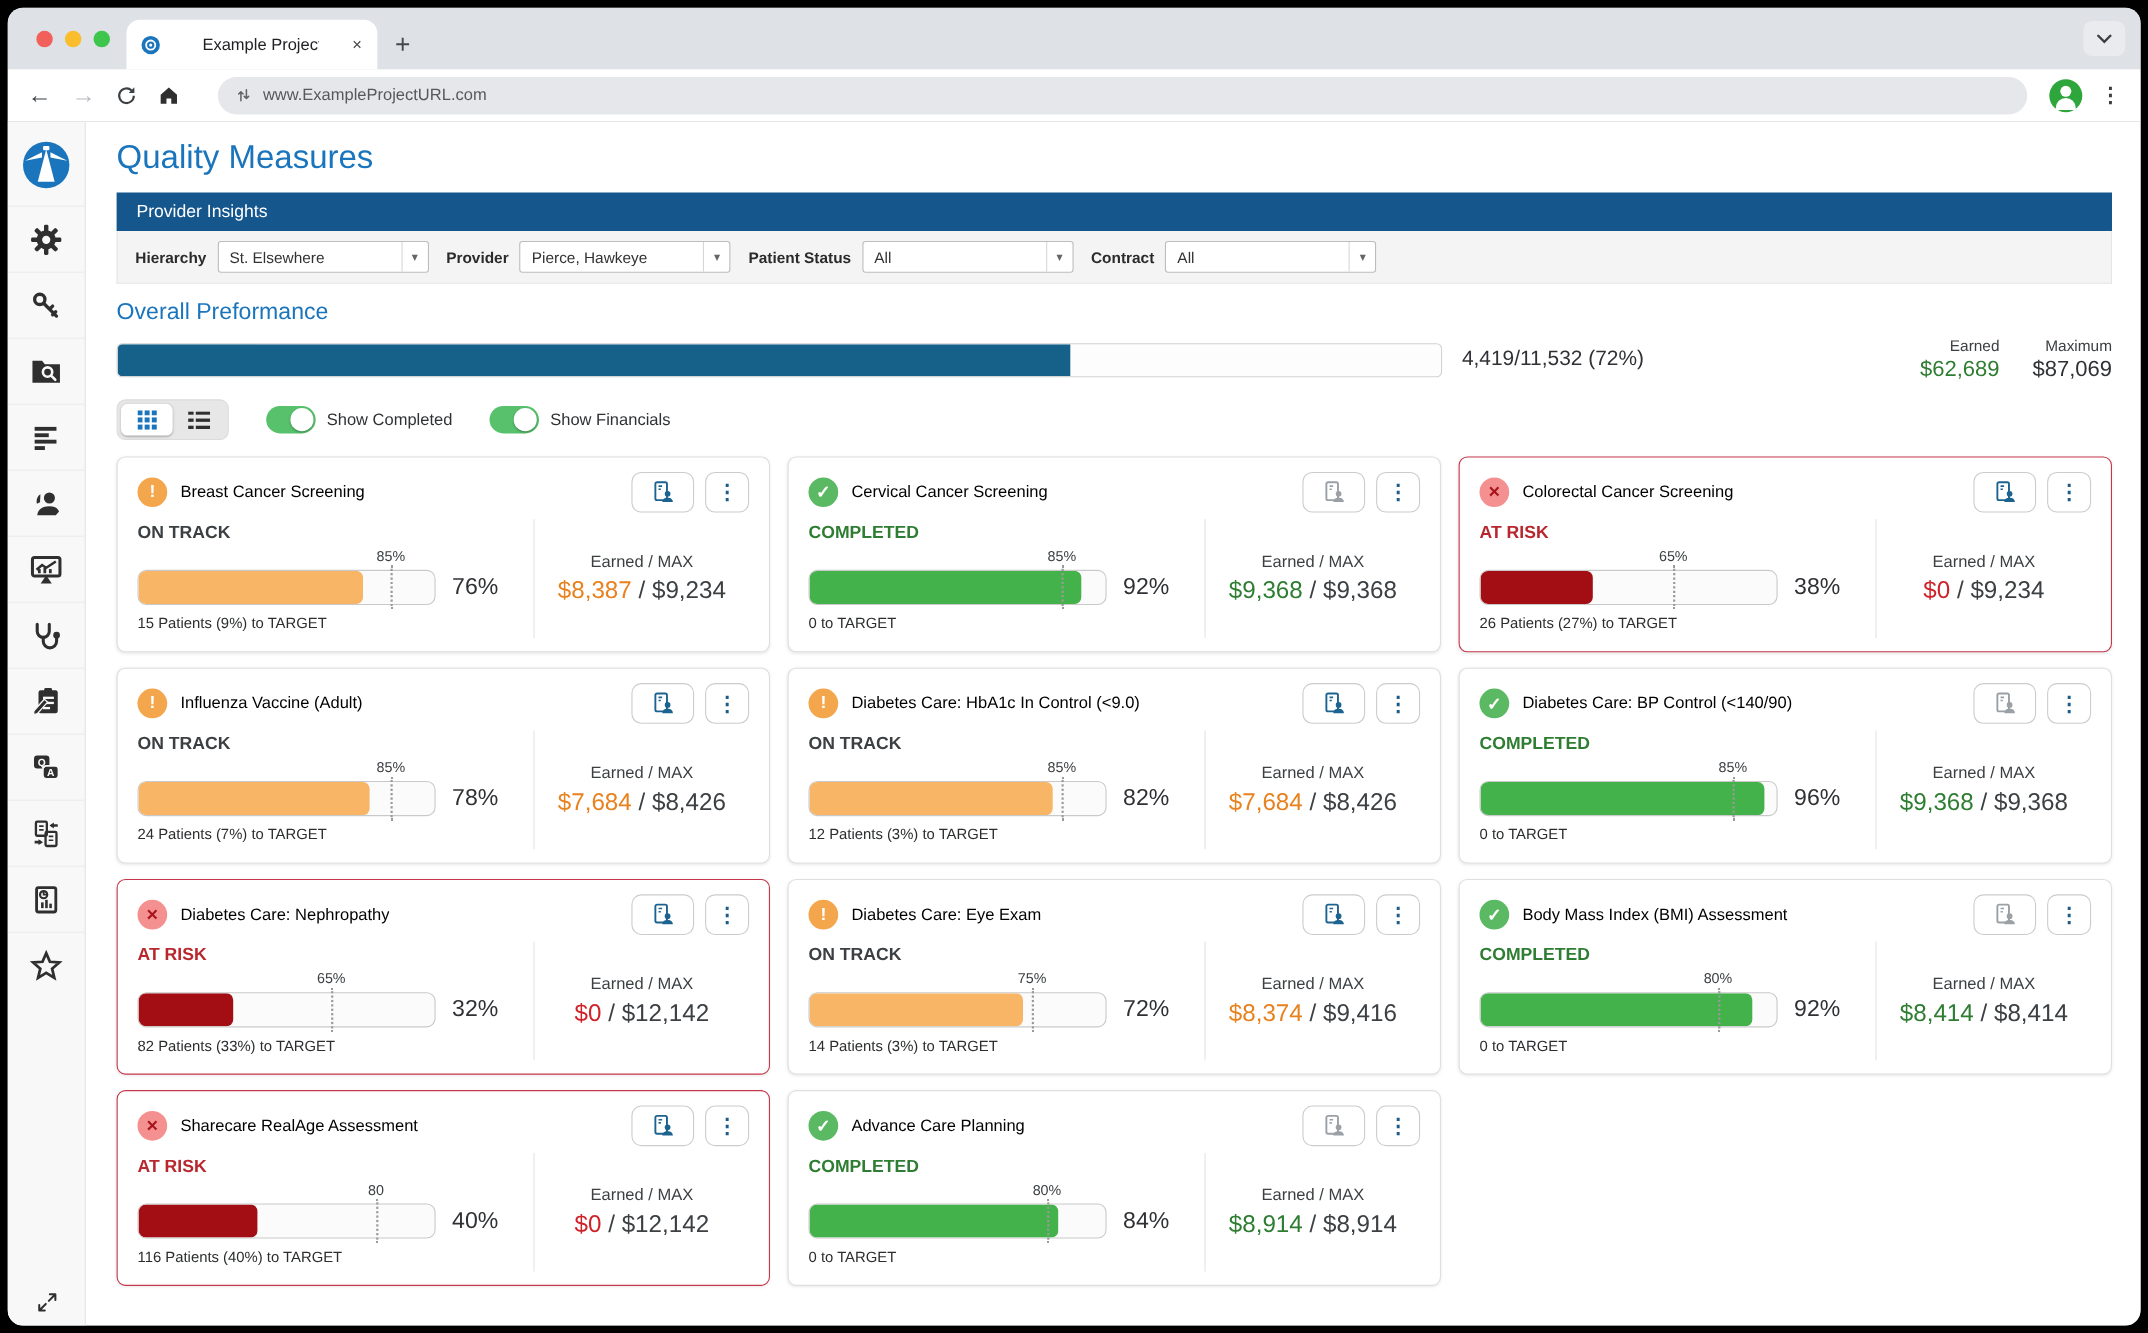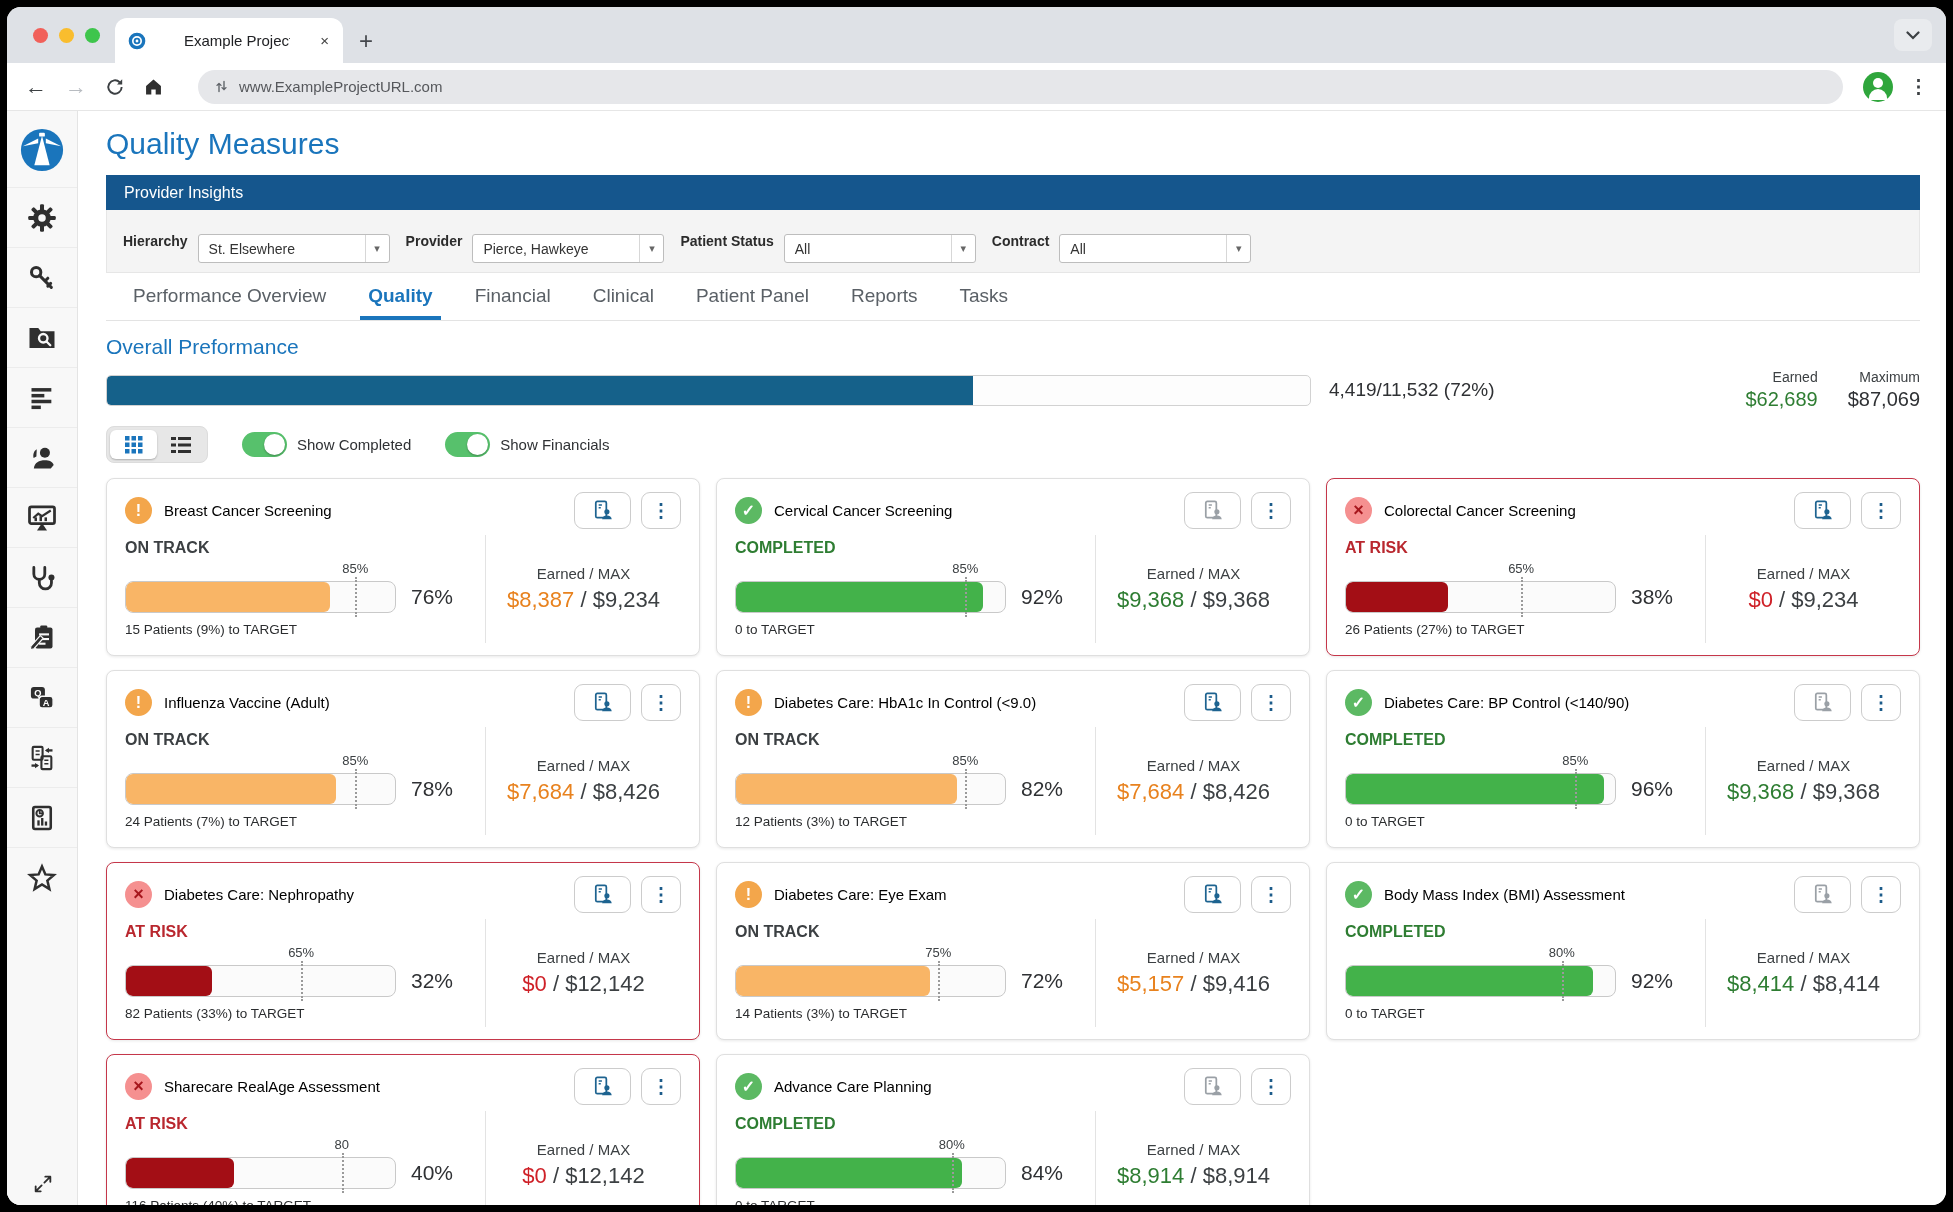--- a/index.html
+++ b/index.html
@@ -47,21 +47,21 @@
   .main { position:absolute; left:71px; top:0; right:0; bottom:0; padding:16px 26px 0 28px; overflow:hidden; }
   .page-title { font-size:30px; color:#1a75bc; margin-bottom:14px; }
 
   .banner { height:35px; background:#15568d; color:#fff; font-size:16px; display:flex; align-items:center;
     padding:4px 18px; }
   .filters { background:#f4f4f4; border:1px solid #e6e6e6; border-top:none; padding:9px 16px;
     display:flex; align-items:center; gap:16px; }
   .filter { display:flex; align-items:center; gap:10px; }
   .f-label { font-size:14px; font-weight:bold; color:#2b2b2b; }
   .select { width:192px; height:29px; background:#fff; border:1px solid #bdbdbd; border-radius:3px;
-    display:flex; align-items:center;margin-top:15px; }
+    display:flex; align-items:center; }
   .sel-val { flex:1; font-size:14px; color:#333; padding-left:10px; white-space:nowrap; overflow:hidden; }
   .sel-caret { width:24px; text-align:center; color:#666; font-size:11px; border-left:1px solid #d7d7d7;
     align-self:stretch; display:flex; align-items:center; justify-content:center; }
 
   .tabsrow { background:#fff; border-bottom:1px solid #e3e3e3; display:flex; padding-left:6px; }
   .ptab { font-size:19px; color:#5a6066; padding:12px 8px 9px; margin:0 13px; border-bottom:4px solid transparent; }
   .ptab.active { color:#1a75bc; font-weight:bold; border-bottom-color:#1a75bc; }
 
   .sec-title { font-size:21px; color:#1a75bc; margin:14px 0 10px; }
   .overall-row { display:flex; align-items:center; }
@@ -328,29 +328,20 @@
         </div>
         <div class="filter">
           <span class="f-label">Contract</span>
           <div class="select">
             <span class="sel-val">All</span>
             <span class="sel-caret">▾</span>
           </div>
         </div>
       </div>
 
-      <div class="tabsrow">
-        <span class="ptab">Performance Overview</span>
-        <span class="ptab active">Quality</span>
-        <span class="ptab">Financial</span>
-        <span class="ptab">Clinical</span>
-        <span class="ptab">Patient Panel</span>
-        <span class="ptab">Reports</span>
-        <span class="ptab">Tasks</span>
-      </div>
 
       <div class="sec-title">Overall Preformance</div>
 
       <div class="overall-row">
         <div class="obar">
           <div class="obar-fill" id="overall-fill" style="width: 72%;"></div>
         </div>
         <span class="obar-text">4,419/11,532 (72%)</span>
         <div class="earn-block">
           <div>
@@ -709,21 +700,21 @@
             <div class="bar">
                       <div class="fill" style="width: 72%;"></div>
                     </div>
           </div>
           <div class="pct">72%</div>
         </div>
         <div class="patients">14 Patients (3%) to TARGET</div>
       </div>
       <div class="cb-right">
         <div class="em-label">Earned / MAX</div>
-        <div class="em-values"><span class="earned">$5,157</span><span class="sep"> / </span><span class="max">$9,416</span></div>
+        <div class="em-values"><span class="earned">$8,374</span><span class="sep"> / </span><span class="max">$9,416</span></div>
       </div>
     </div>
   </div>
 
   <div class="card completed">
     <div class="card-head">
       <span class="st-ic">✓</span>
       <span class="card-title">Body Mass Index (BMI) Assessment</span>
       <div class="card-actions">
         <button class="cbtn patient">

